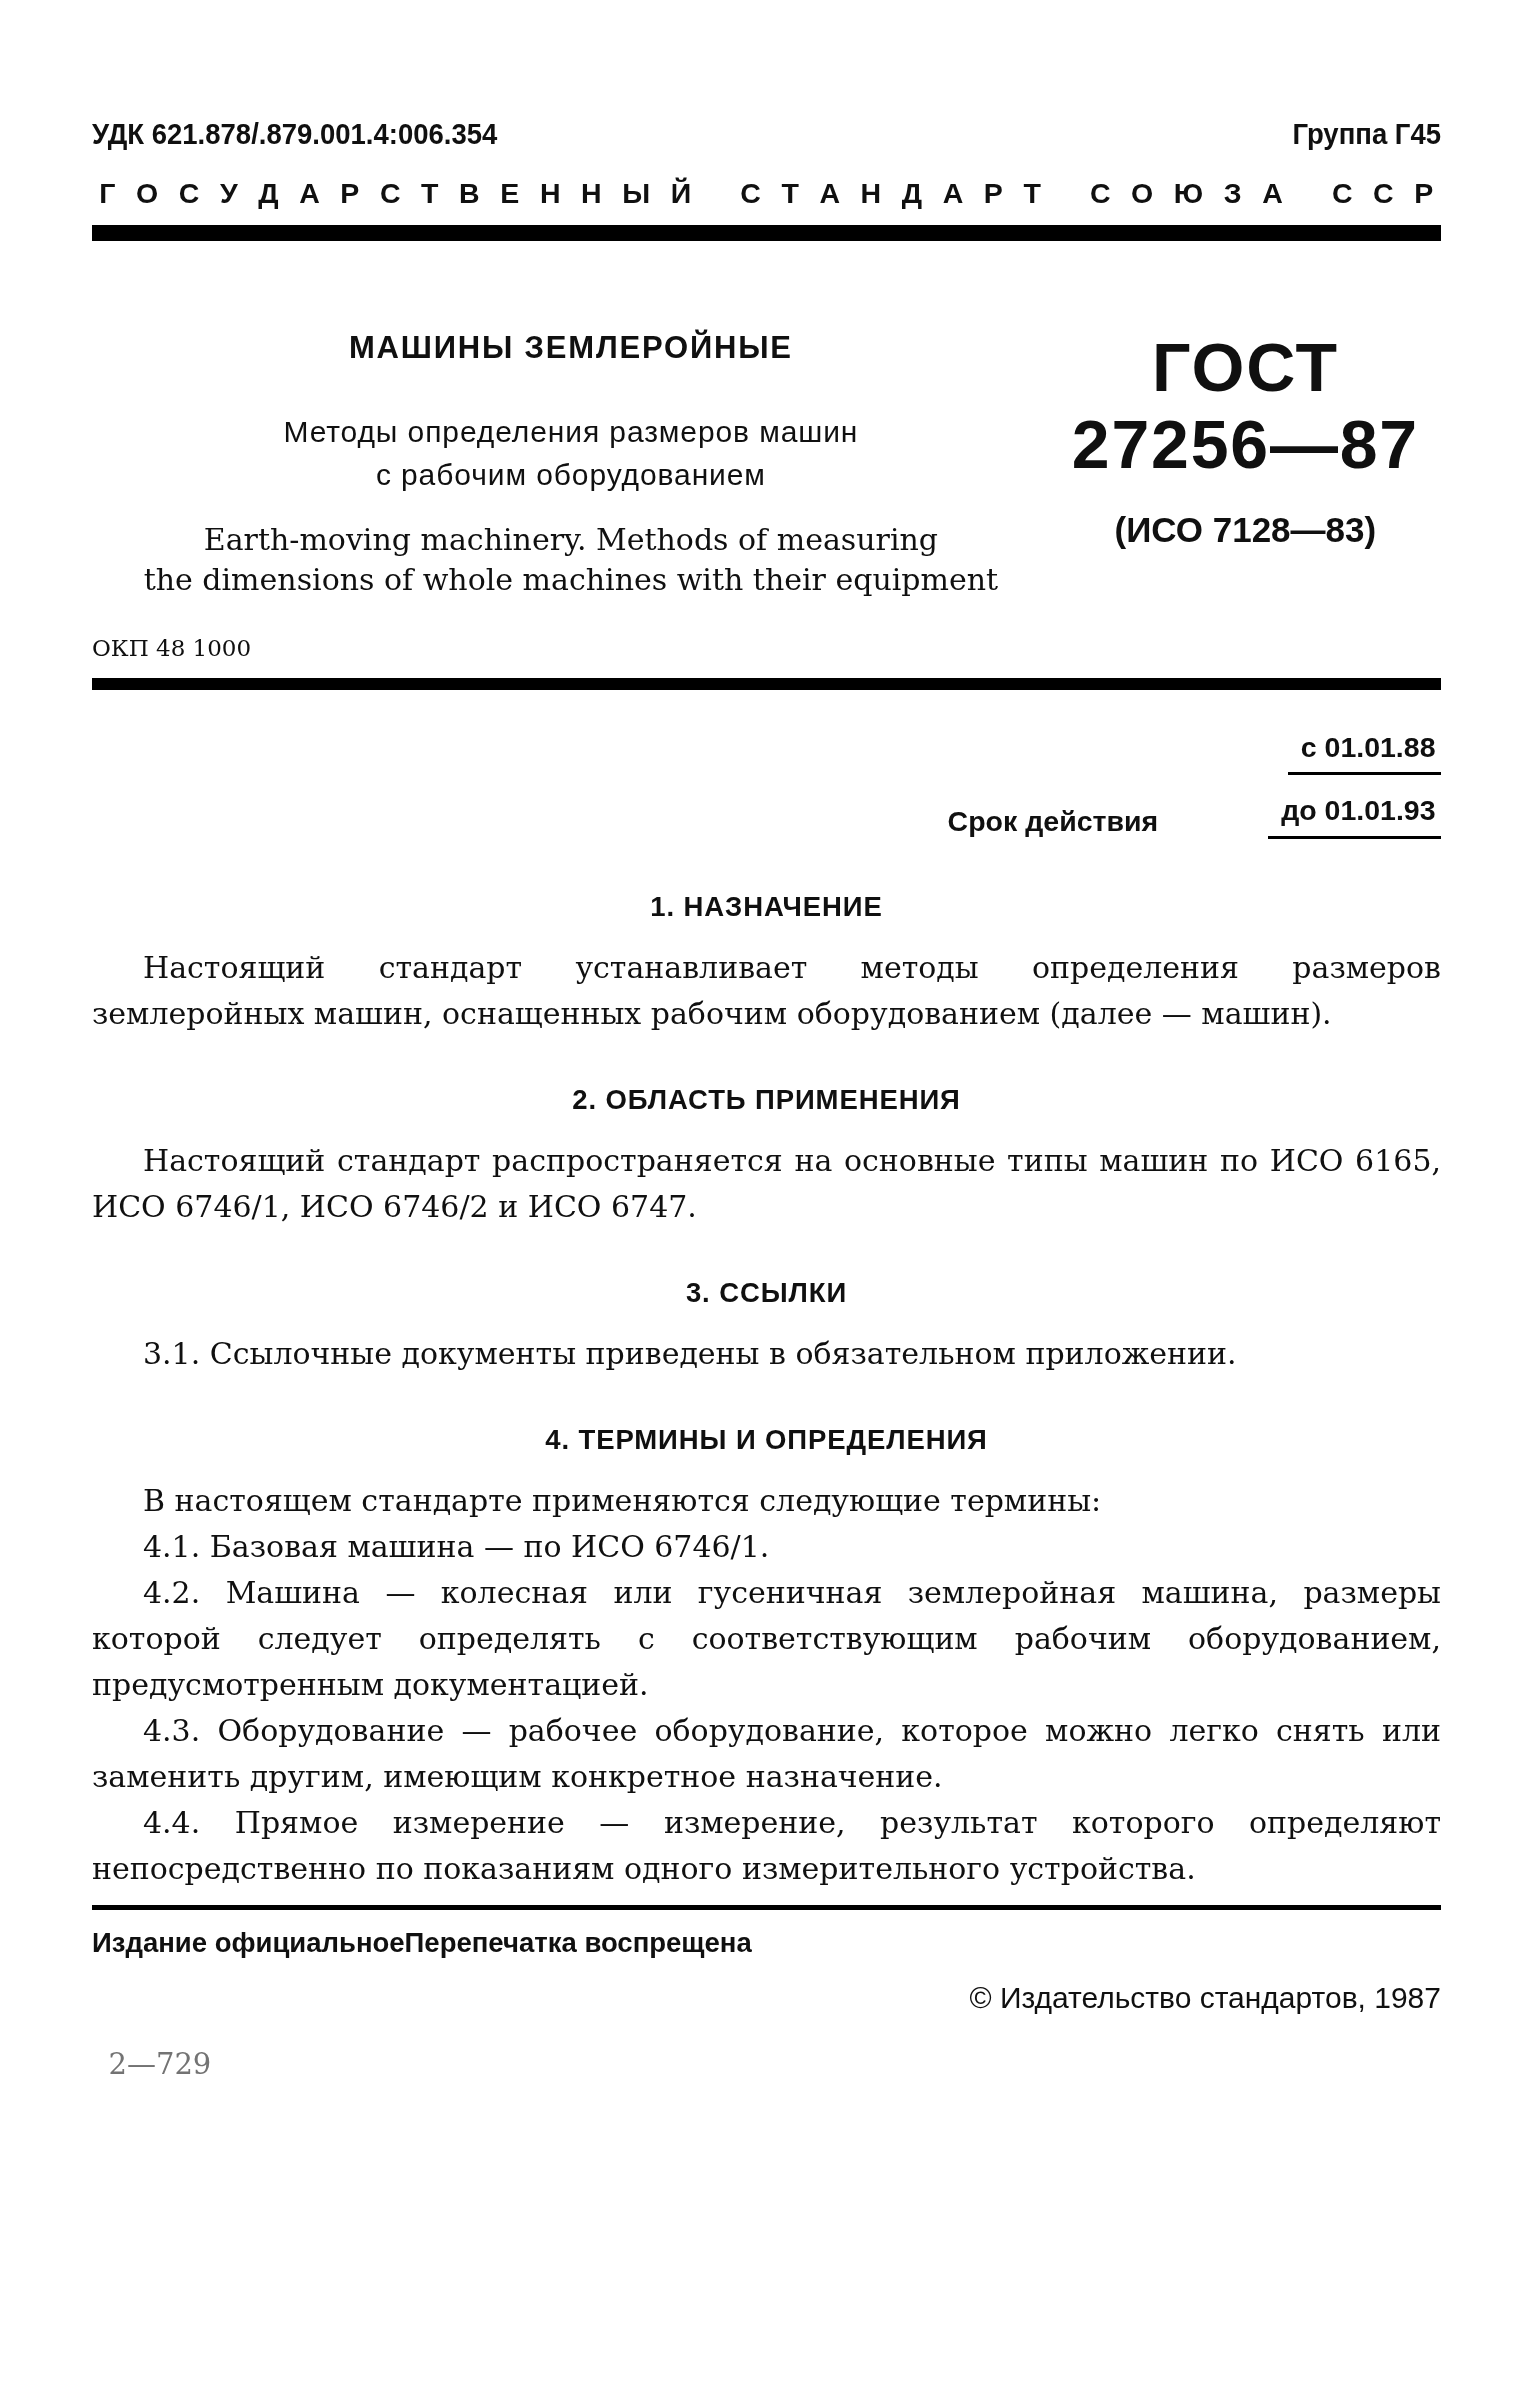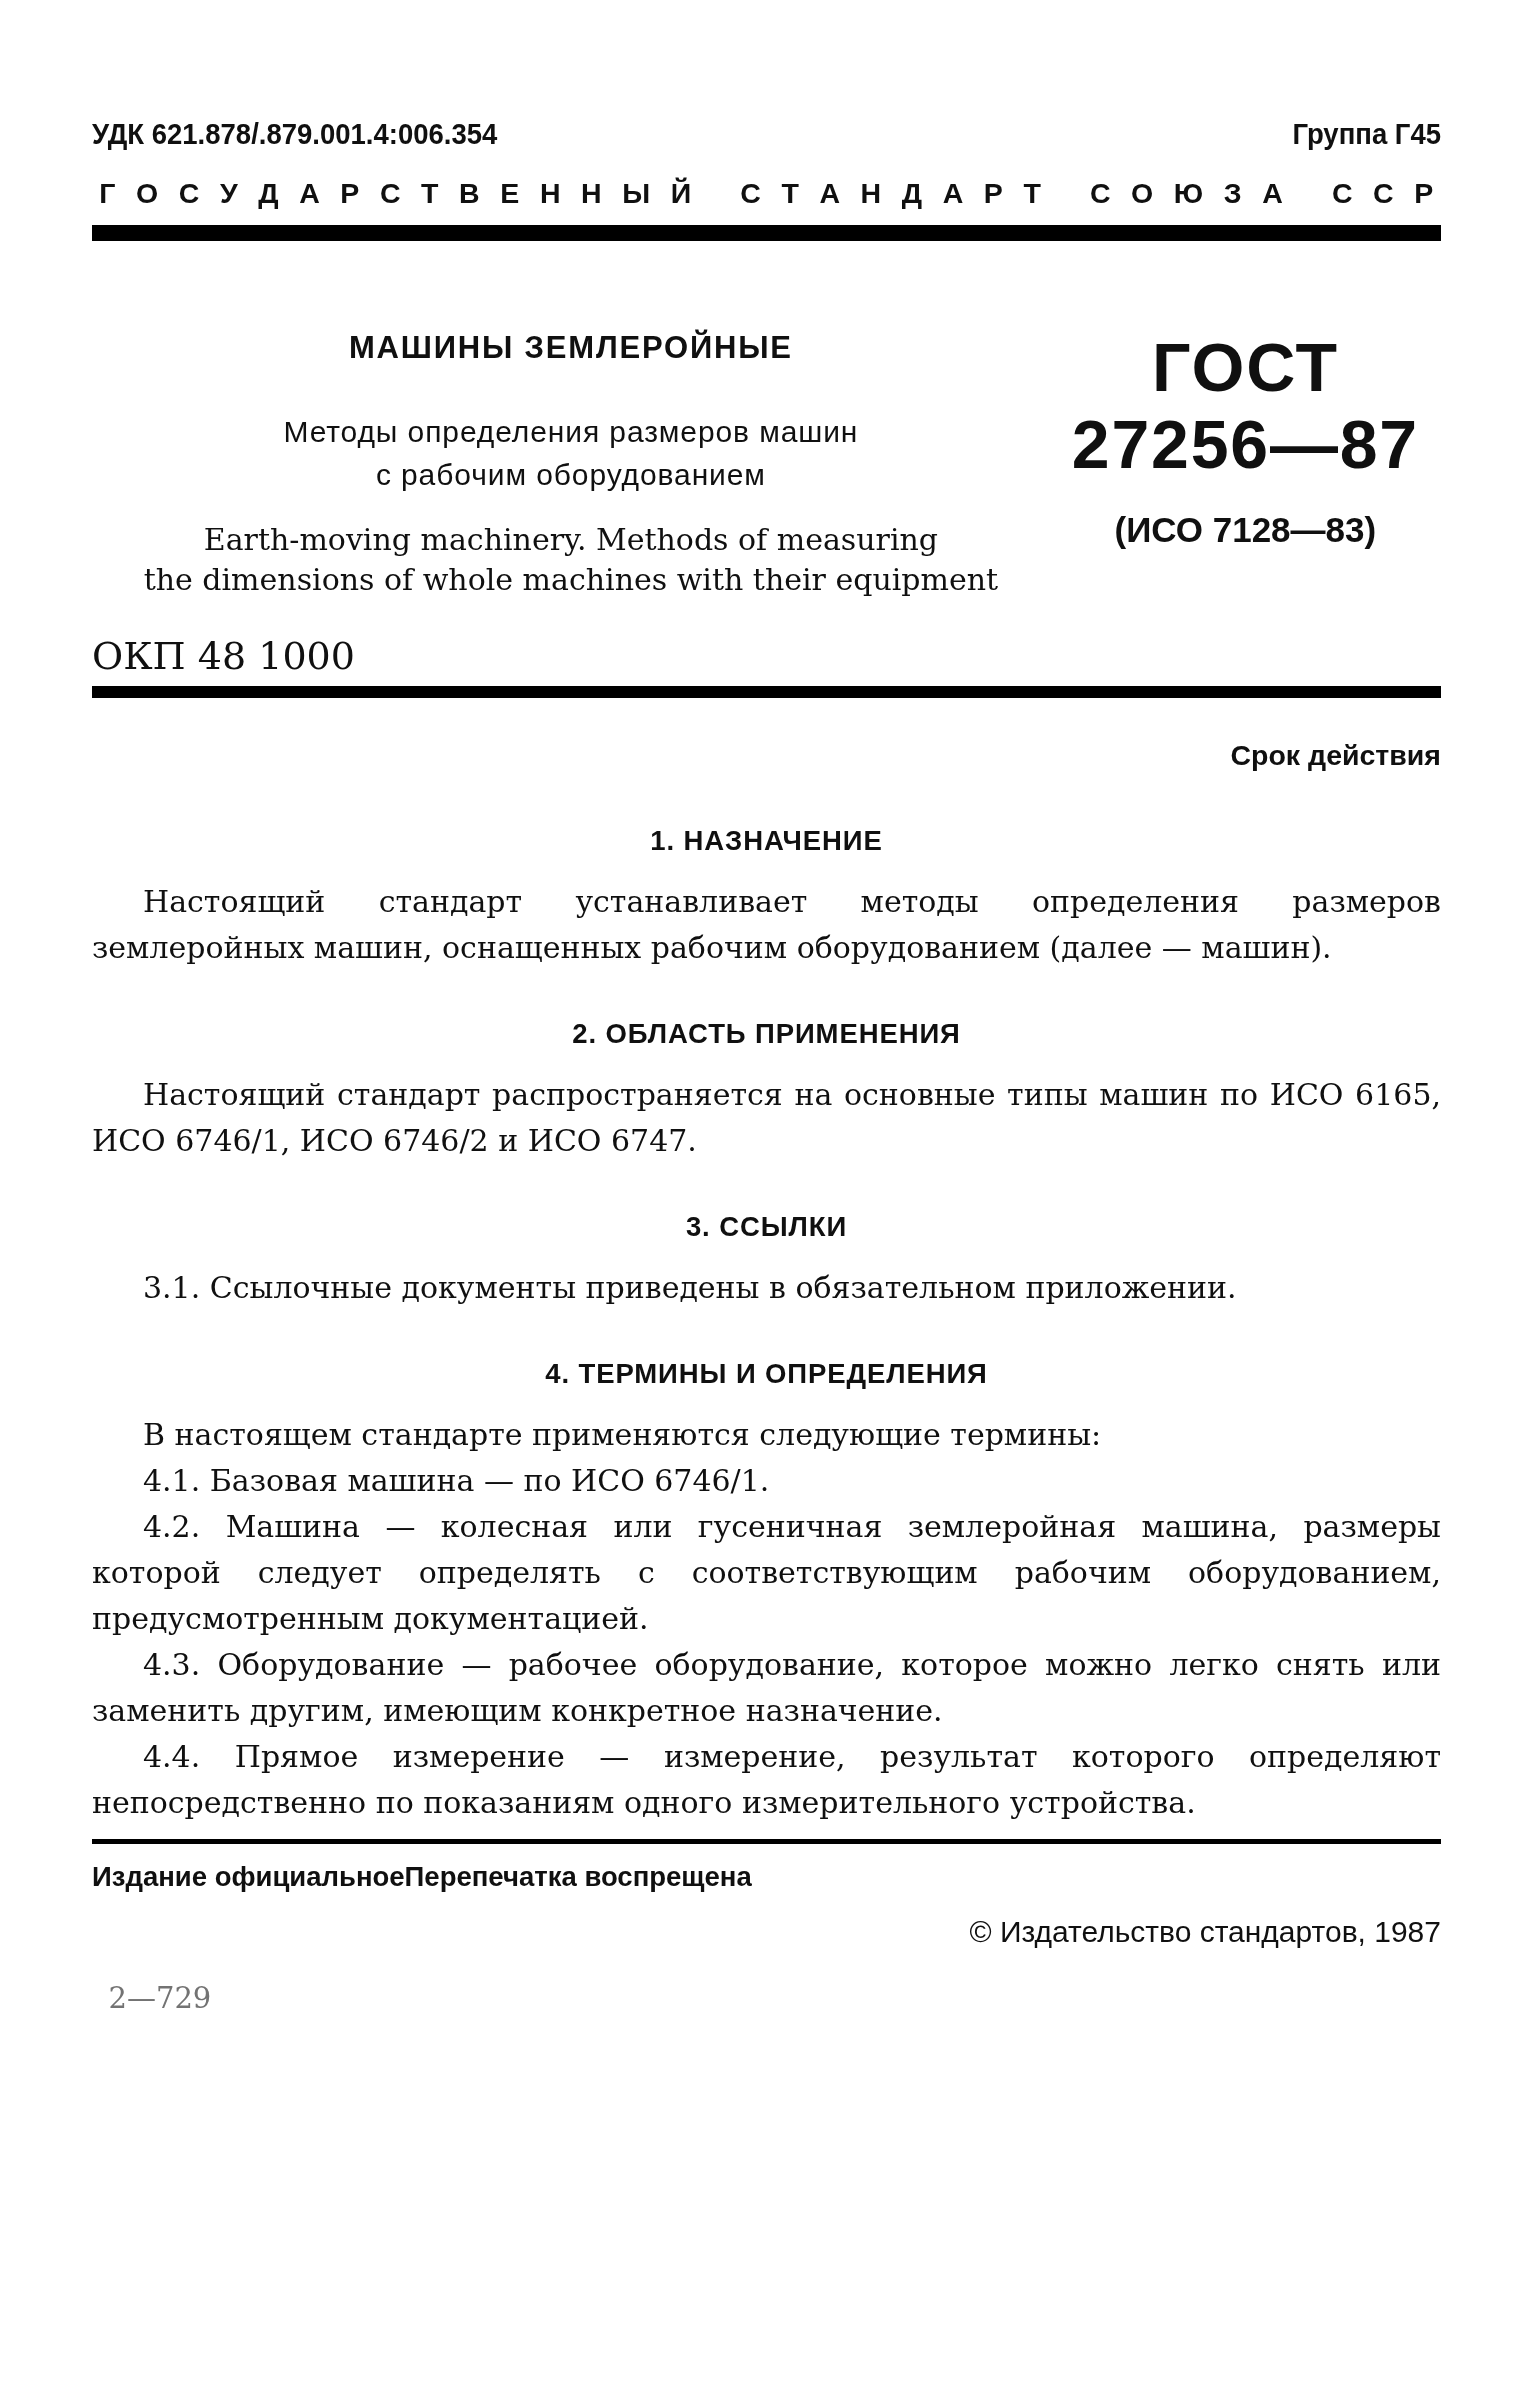--- a/index.html
+++ b/index.html
@@ -53,21 +53,21 @@
   }
   .gost-label,.gost-number{
     font-family:"Liberation Sans", sans-serif;
     font-weight:bold;font-size:68px;line-height:77px;letter-spacing:1.8px;
   }
   .iso-ref{
     margin-top:27.5px;
     font-family:"Liberation Sans", sans-serif;
     font-weight:bold;font-size:35px;line-height:40px;
   }
-  .okp{font-size:38px;margin-top:38px;line-height:37px;}
+  .okp{font-size:23px;margin-top:30px;line-height:37px;}
   
   .validity{
     margin-top:40px;
     display:flex;justify-content:flex-end;align-items:flex-end;
     gap:110px;
     font-family:"Liberation Sans", sans-serif;
     font-weight:bold;font-size:28.5px;line-height:35px;
   }
   .validity-dates{display:flex;flex-direction:column;align-items:flex-end;gap:18.4px;}
   .validity-date{
@@ -171,20 +171,24 @@
       <div class="iso-ref">(ИСО 7128—83)</div>
     </div>
   </div>
 
   <div class="okp">ОКП 48 1000</div>
 
   <div class="bar2"></div>
 
   <div class="validity">
     <span>Срок действия</span>
+    <span class="validity-dates">
+      <span class="validity-date">с 01.01.88</span>
+      <span class="validity-date">до 01.01.93</span>
+    </span>
   </div>
 
   <h2 class="section-heading first">1. НАЗНАЧЕНИЕ</h2>
   <p class="body-p">Настоящий стандарт устанавливает методы определения размеров землеройных машин, оснащенных рабочим оборудованием (далее — машин).</p>
 
   <h2 class="section-heading">2. ОБЛАСТЬ ПРИМЕНЕНИЯ</h2>
   <p class="body-p">Настоящий стандарт распространяется на основные типы машин по ИСО 6165, ИСО 6746/1, ИСО 6746/2 и ИСО 6747.</p>
 
   <h2 class="section-heading">3. ССЫЛКИ</h2>
   <p class="body-p">3.1. Ссылочные документы приведены в обязательном приложении.</p>

